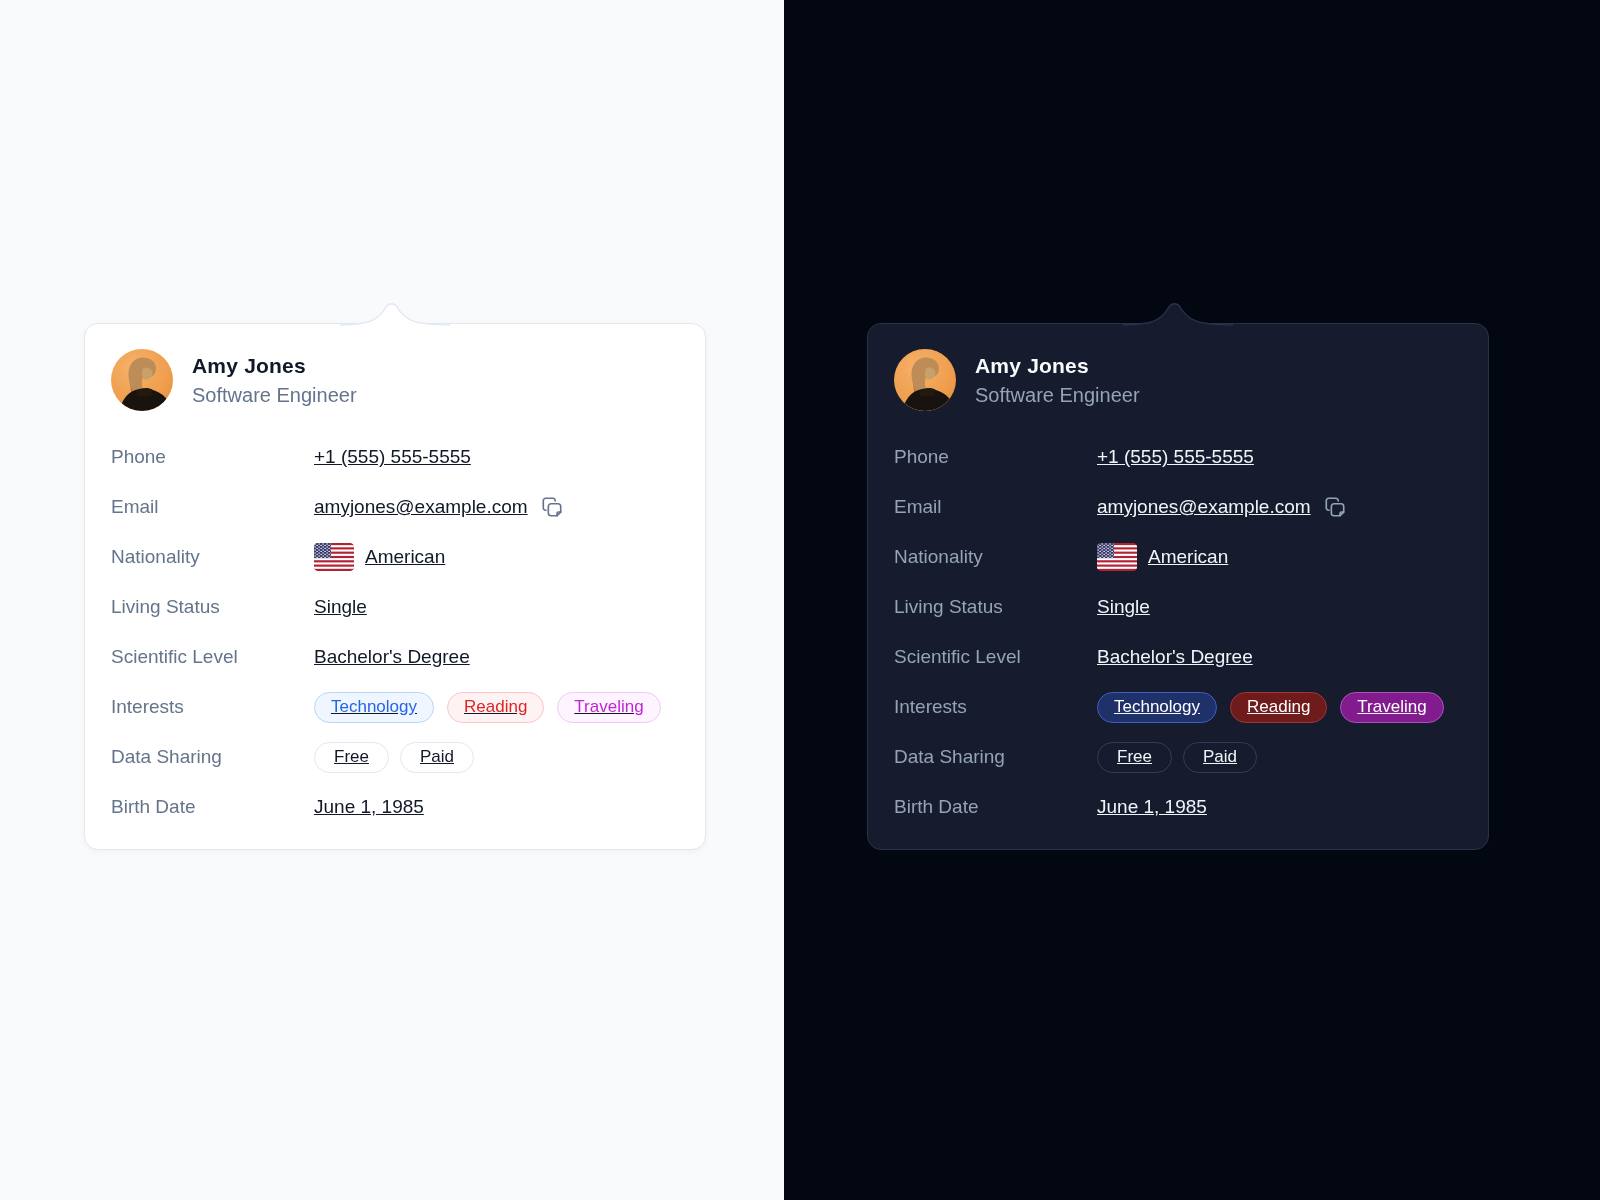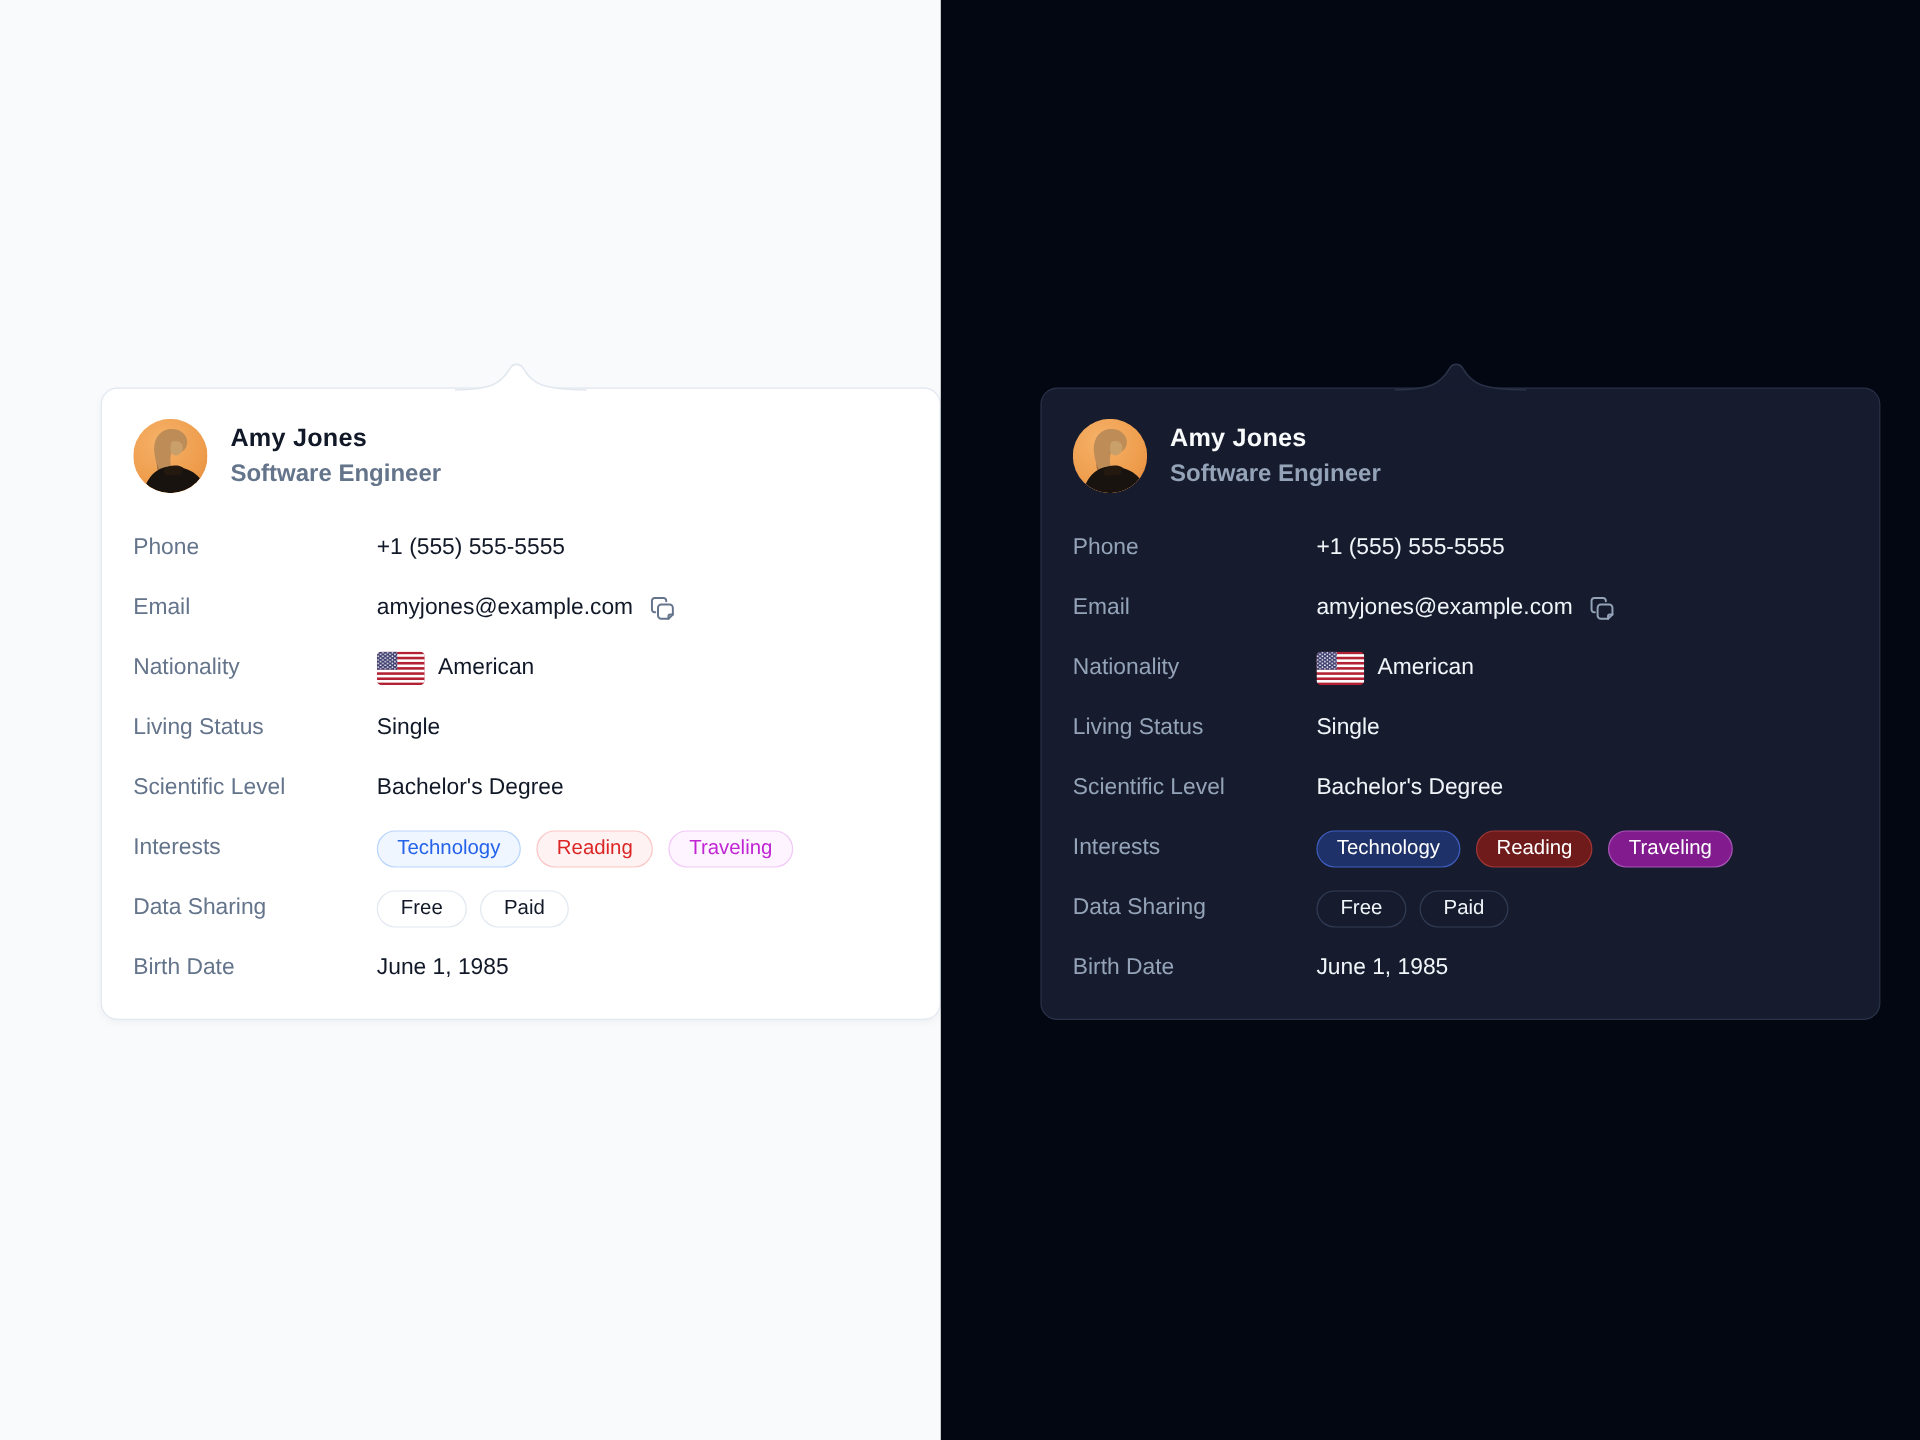--- a/index.html
+++ b/index.html
@@ -8,21 +8,21 @@
 
   .stage { position: absolute; inset: 0; display: flex; }
   .half { width: 800px; height: 1200px; position: relative; }
   .half.light-bg { width: 784px; background: #f8fafc; }
   .half.dark-bg  { width: 816px; background: #030712; }
 
   
   .card {
     position: absolute;
     top: 323px;
-    width: 700px;
+    width: 622px;
     height: 527px;
     border-radius: 14px;
     border: 1px solid;
     padding: 25px 26px 0 26px;
   }
   .card.light {
     left: 84px;
     background: #ffffff;
     border-color: #e2e8f0;
     box-shadow: 0 2px 6px rgba(15,23,42,0.04);
@@ -68,27 +68,27 @@
     pointer-events: none;
   }
 
   
   .card-header { display: flex; align-items: center; gap: 19px; }
   .avatar {
     width: 62px; height: 62px; border-radius: 50%;
     overflow: hidden; flex: 0 0 auto;
   }
   .person-name { font-size: 21px; font-weight: 700; color: var(--name); letter-spacing: .2px; }
-  .person-title { font-size: 20px; font-weight: 700; color: var(--title); margin-top: 6px; }
+  .person-title { font-size: 20px; font-weight: 400; color: var(--title); margin-top: 6px; }
 
   
   .rows { margin-top: 21px; }
   .row { display: flex; align-items: center; height: 50px; }
   .row-label { flex: 0 0 203px; font-size: 19px; color: var(--label); }
-  .row-value { font-size: 19px; font-weight: 500; color: var(--value); display: flex; align-items: center; }
+  .row-value { font-size: 19px; font-weight: 500; color: var(--value); display: flex; align-items: center; text-decoration: underline; }
 
   .email-wrap { gap: 13px; }
   .copy-btn {
     width: 23px; height: 23px; display: inline-flex; align-items: center; justify-content: center;
     color: var(--icon); cursor: pointer; background: none; border: none; padding: 0;
   }
   .copy-btn svg { width: 22px; height: 22px; }
 
   .flag-wrap { gap: 11px; }
   .flag { width: 40px; height: 28px; border-radius: 4px; overflow: hidden; flex: 0 0 auto; display: block; }

